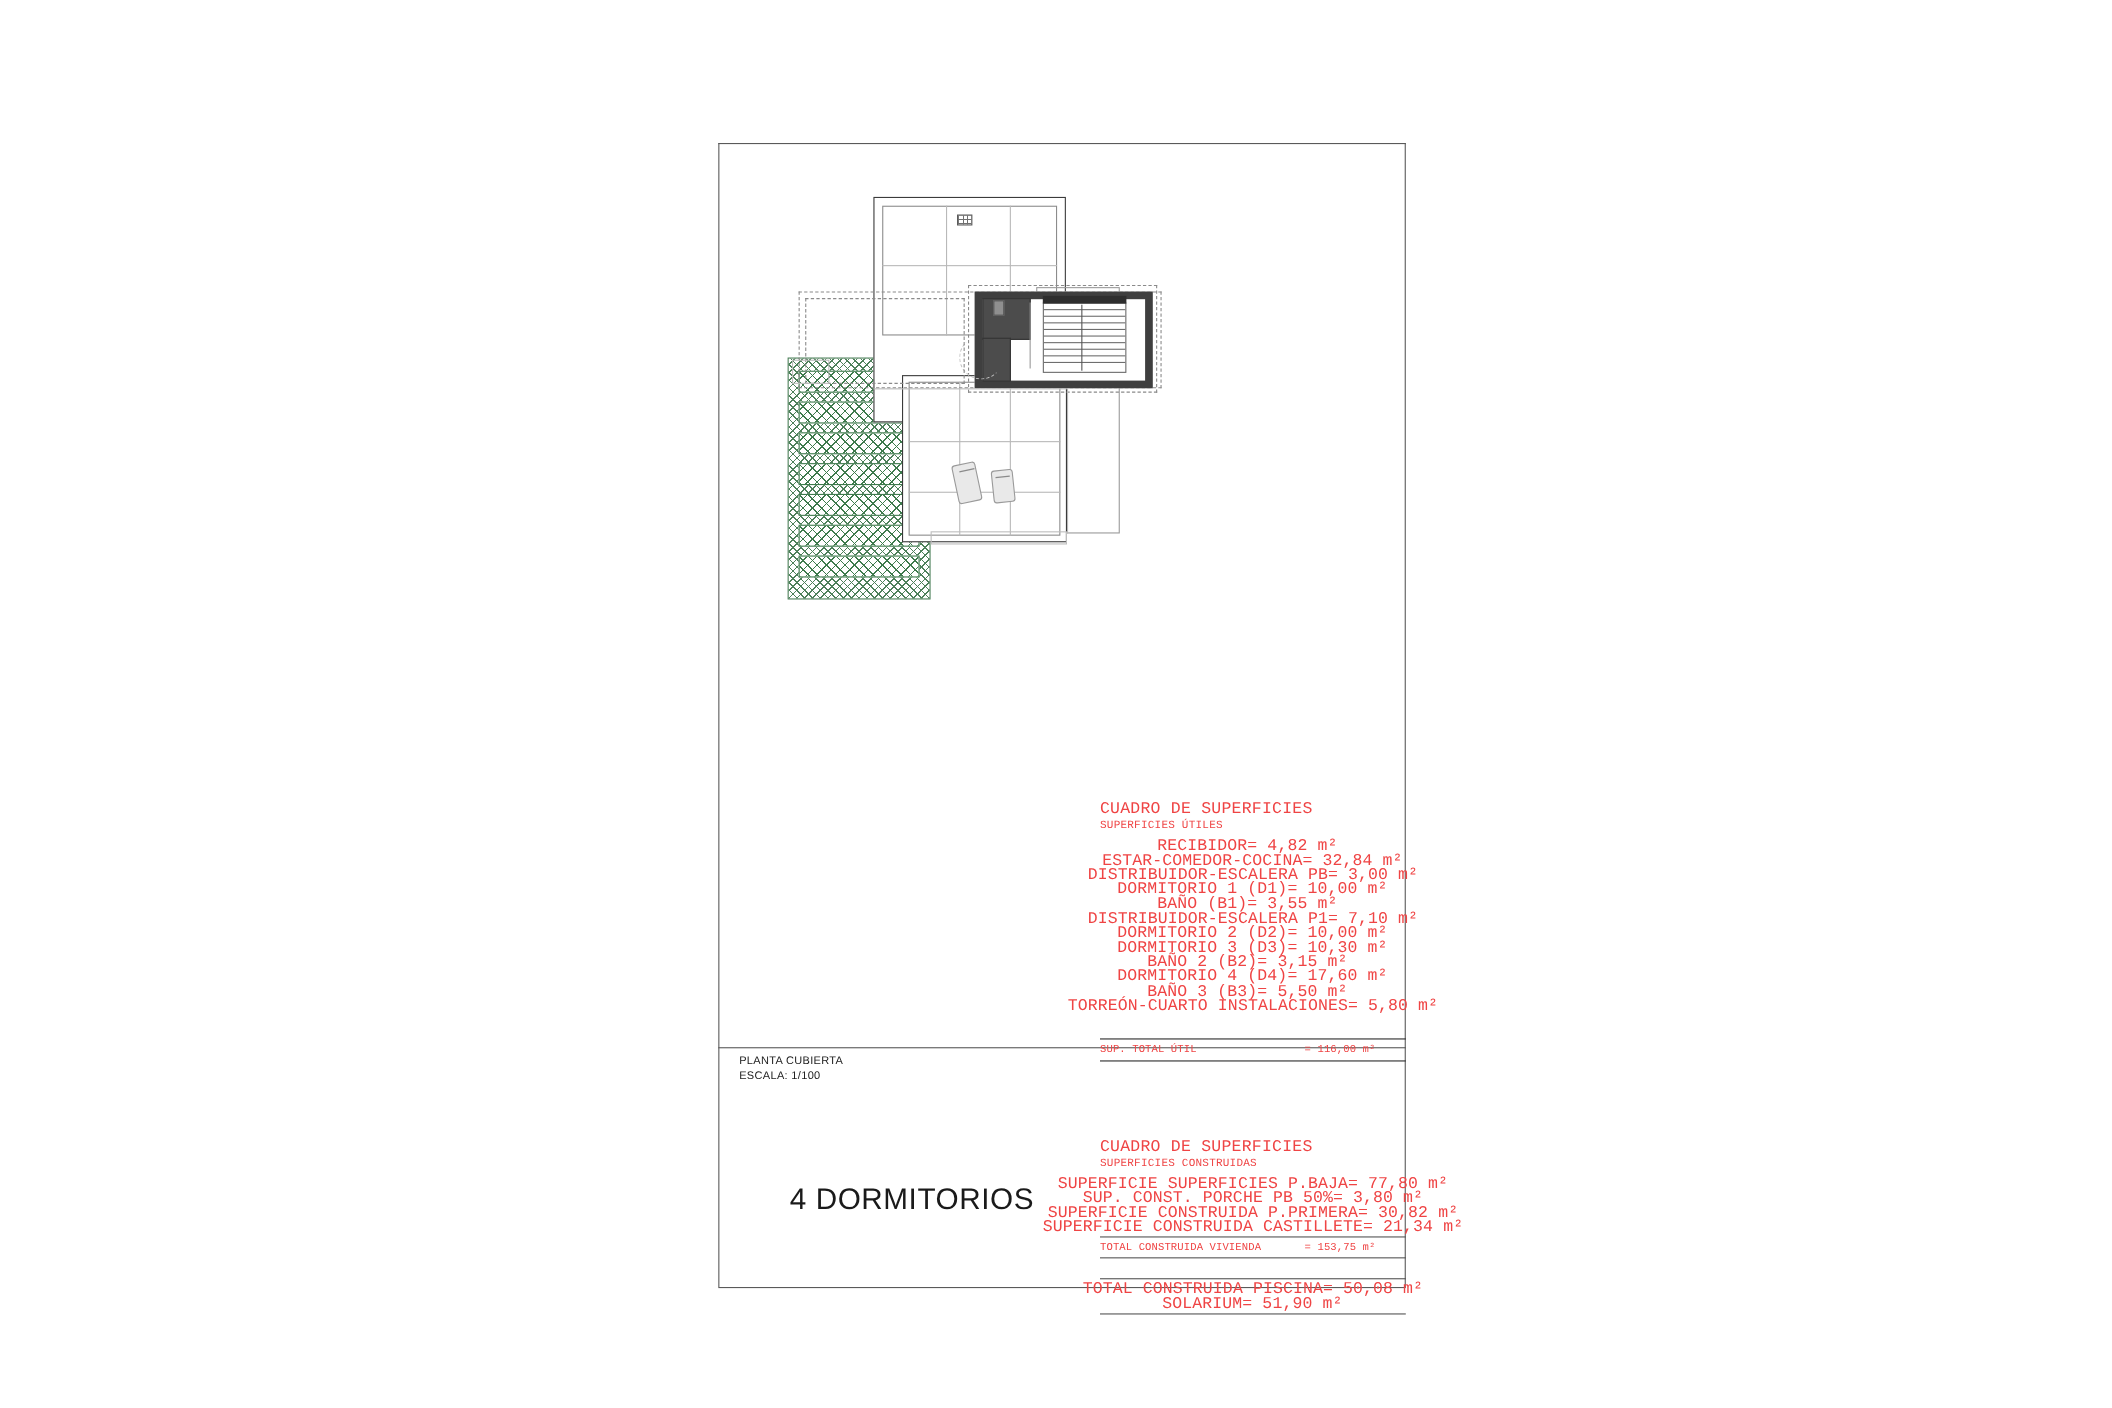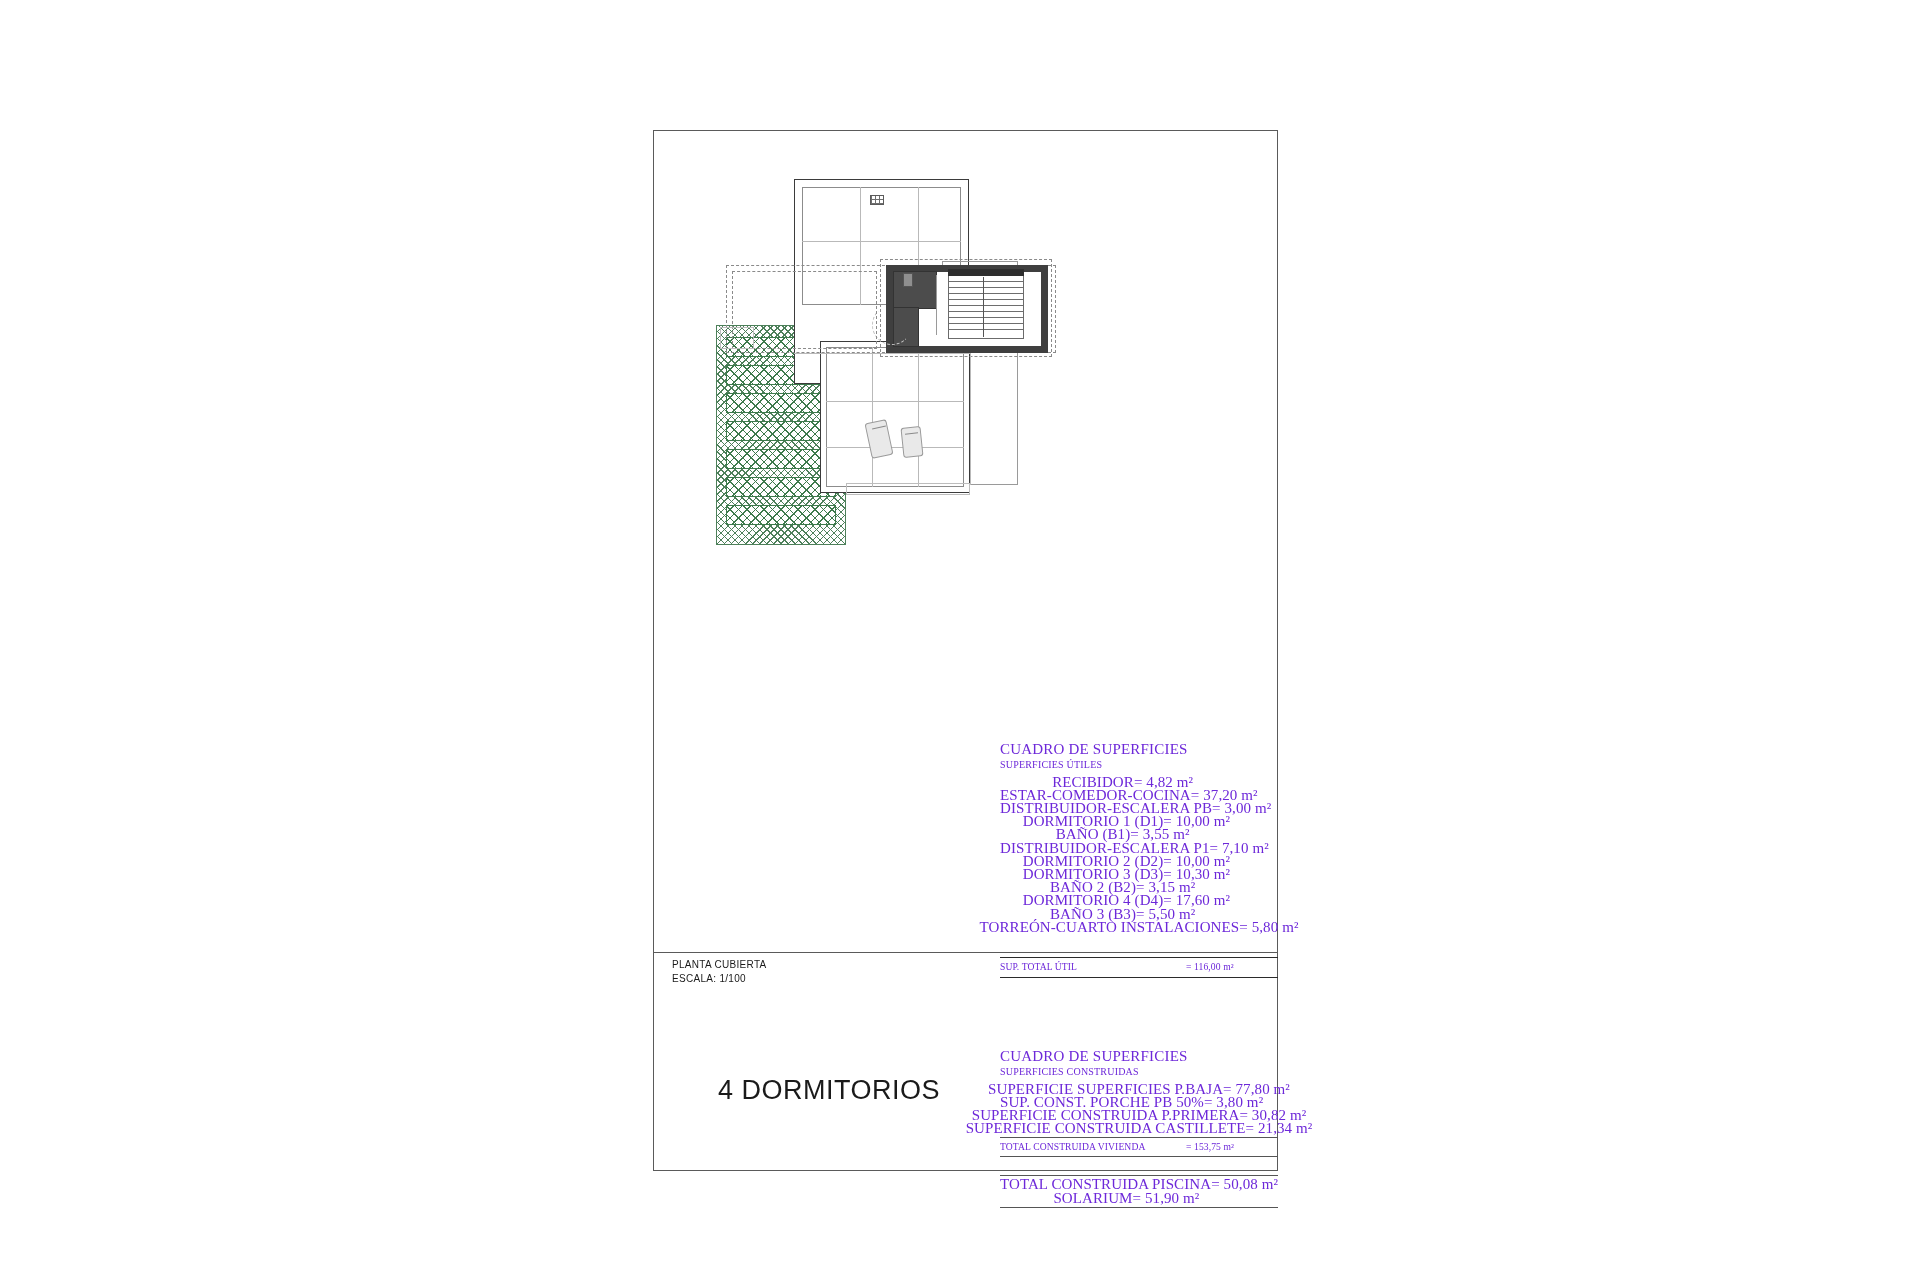--- a/index.html
+++ b/index.html
@@ -105,23 +105,22 @@
 
   .stair-step {
     position: absolute;
     background: #6e6e6e;
     height: 1px;
   }
 
   
   .table-block {
     position: absolute;
-    font-family: Liberation Serif, serif;
-    color: #6d28d9;
-    margin-top: 13px;
+    font-family: Liberation Mono, monospace;
+    color: #ef4444;
   }
   .tbl-title {
     font-size: 15px;
     letter-spacing: 0.2px;
     line-height: 1.1;
   }
   .tbl-sub {
     font-size: 10px;
     letter-spacing: 0.2px;
     margin-top: 1px;
@@ -262,21 +261,21 @@
   <div class="table-block" style="left:1000px; top:728px; width:278px;">
     <div class="tbl-title">CUADRO DE SUPERFICIES</div>
     <div class="tbl-sub">SUPERFICIES ÚTILES</div>
     <div class="tbl-rows">
       <div class="tbl-row">
         <span class="lbl">RECIBIDOR</span>
         <span class="val">= 4,82 m²</span>
       </div>
       <div class="tbl-row">
         <span class="lbl">ESTAR-COMEDOR-COCINA</span>
-        <span class="val">= 37,20 m²</span>
+        <span class="val">= 32,84 m²</span>
       </div>
       <div class="tbl-row">
         <span class="lbl">DISTRIBUIDOR-ESCALERA PB</span>
         <span class="val">= 3,00 m²</span>
       </div>
       <div class="tbl-row">
         <span class="lbl">DORMITORIO 1 (D1)</span>
         <span class="val">= 10,00 m²</span>
       </div>
       <div class="tbl-row">

